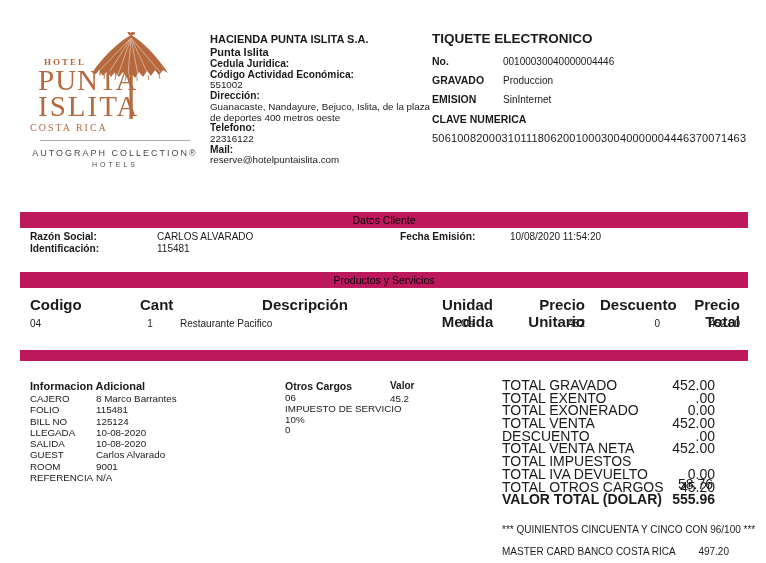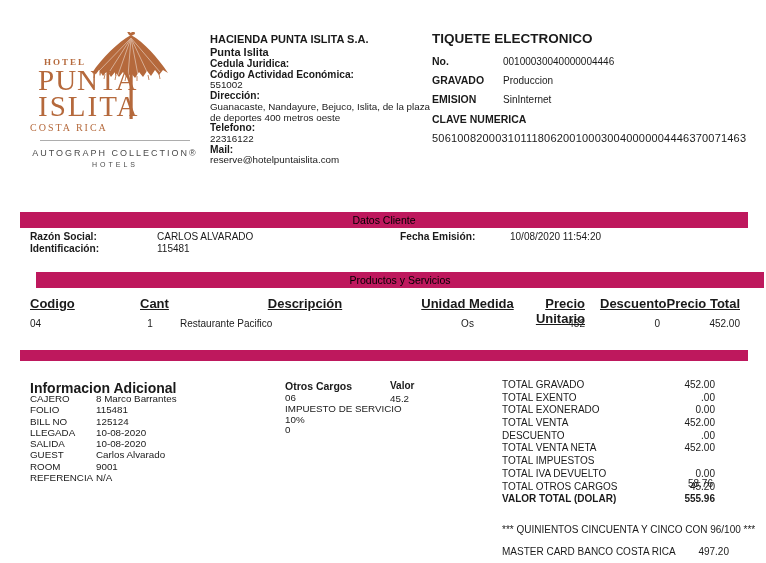--- a/index.html
+++ b/index.html
@@ -38,54 +38,54 @@
   .t-row { display:flex; margin-bottom:7px; }
   .t-label { font-weight:bold; font-size:10.5px; width:71px; flex:none; }
   .t-value { font-size:10px; padding-top:1px; }
   .clave-label { font-weight:bold; font-size:10.5px; margin-top:8px; margin-bottom:7px; }
   .clave-value { font-size:11px; letter-spacing:0.2px; }
 
   
   .bar { position:absolute; left:20px; width:728px; height:16px; background:#be185d;
     text-align:center; font-weight:normal; font-size:10.5px; line-height:16px; color:#000; }
   .bar-datos { top:212px; }
-  .bar-prod { top:272px;margin-left:16px; }
+  .bar-prod { top:272px; }
   .bar-empty { top:350px; height:11px; }
 
   
   .d-label { position:absolute; font-weight:bold; font-size:10.2px; }
   .d-value { position:absolute; font-size:10px; }
 
   
-  .ph { position:absolute; top:296px; font-weight:bold; font-size:13px;text-decoration:underline; }
+  .ph { position:absolute; top:296px; font-weight:bold; font-size:15px; }
   .pv { position:absolute; top:318px; font-size:10px; }
   .c-codigo { left:30px; }
   .c-cant-h { left:140px; }
   .c-cant-v { left:140px; width:20px; text-align:center; }
   .c-desc-h { left:180px; width:250px; text-align:center; }
   .c-desc-v { left:180px; }
   .c-unidad { left:420px; width:95px; text-align:center; }
   .c-punit { left:500px; width:85px; text-align:right; }
   .c-dcto { left:600px; width:60px; text-align:right; }
   .c-ptotal { left:665px; width:75px; text-align:right; }
 
   
-  .info-title { position:absolute; left:30px; top:380px; font-weight:bold; font-size:14px; }
+  .info-title { position:absolute; left:30px; top:380px; font-weight:bold; font-size:11px; }
   .info-rows { position:absolute; left:30px; top:393px; width:230px; font-size:9.8px; line-height:11.3px; }
   .info-row { display:flex; }
   .info-label { width:66px; flex:none; }
 
   
   .otros-title { position:absolute; left:285px; top:380px; font-weight:bold; font-size:10.5px; }
   .valor-title { position:absolute; left:390px; top:380px; font-weight:bold; font-size:10px; }
   .otros-lines { position:absolute; left:285px; top:393px; font-size:9.8px; line-height:10.8px; }
   .valor-value { position:absolute; left:390px; top:393px; font-size:9.8px; }
 
   
-  .totales { position:absolute; left:502px; top:379px; width:213px; font-size:10px; }
+  .totales { position:absolute; left:502px; top:379px; width:213px; font-size:14px; }
   .tot-row { display:flex; justify-content:space-between; height:12.7px; line-height:12.7px; }
   .tot-row.bold { font-weight:bold; }
   .hl { background:#b3d3f2; padding:0 2px;margin-top:23px; }
   .words { position:absolute; left:502px; top:524px; font-size:10px; }
   .payment { position:absolute; left:502px; top:546px; width:227px; display:flex;
     justify-content:space-between; font-size:10px; }
 </style>
 </head>
 <body>
 

